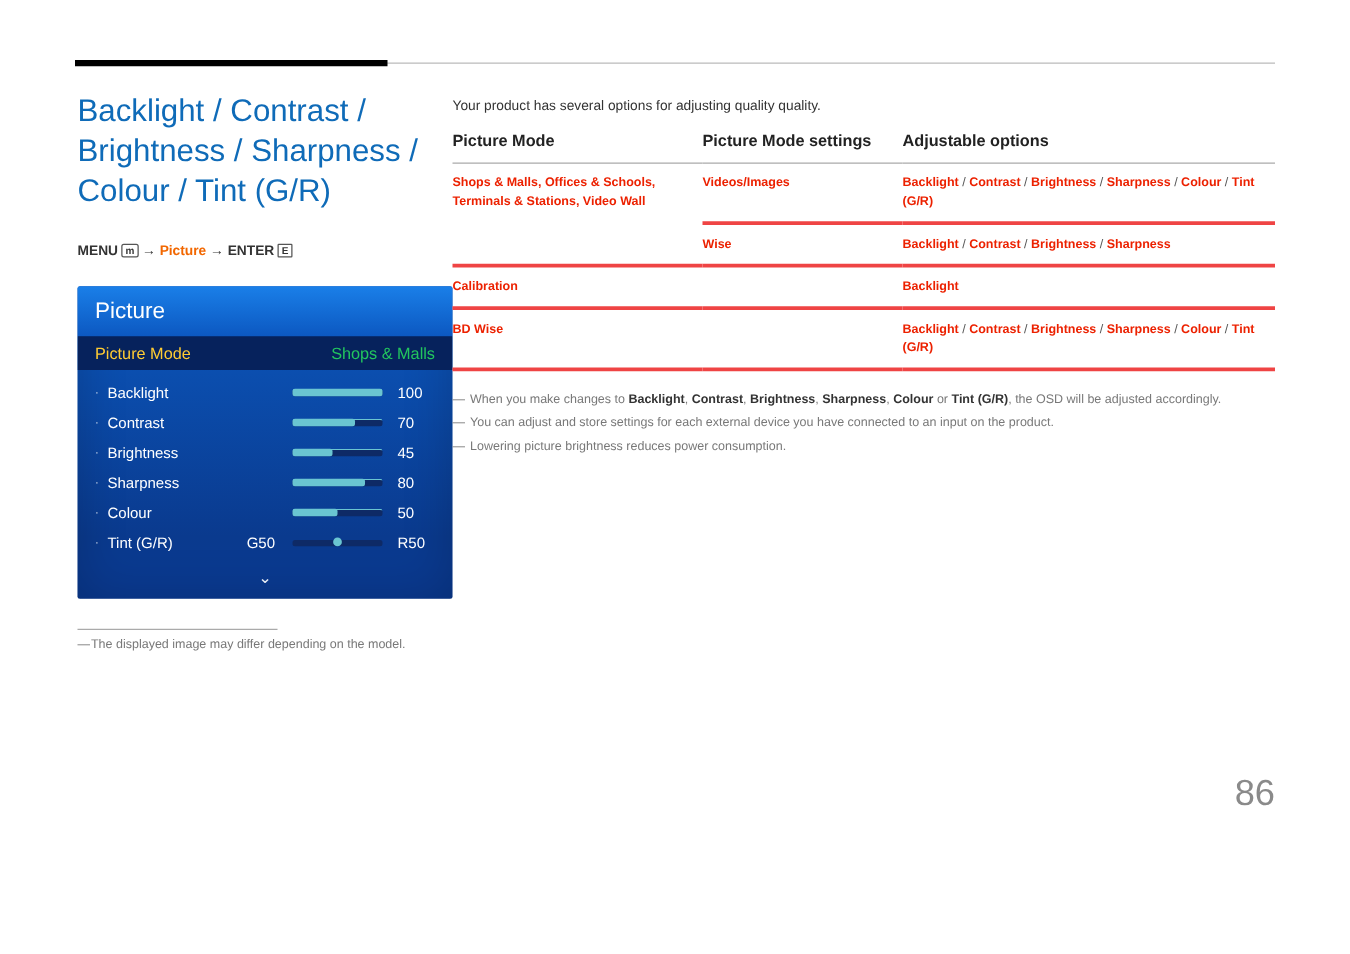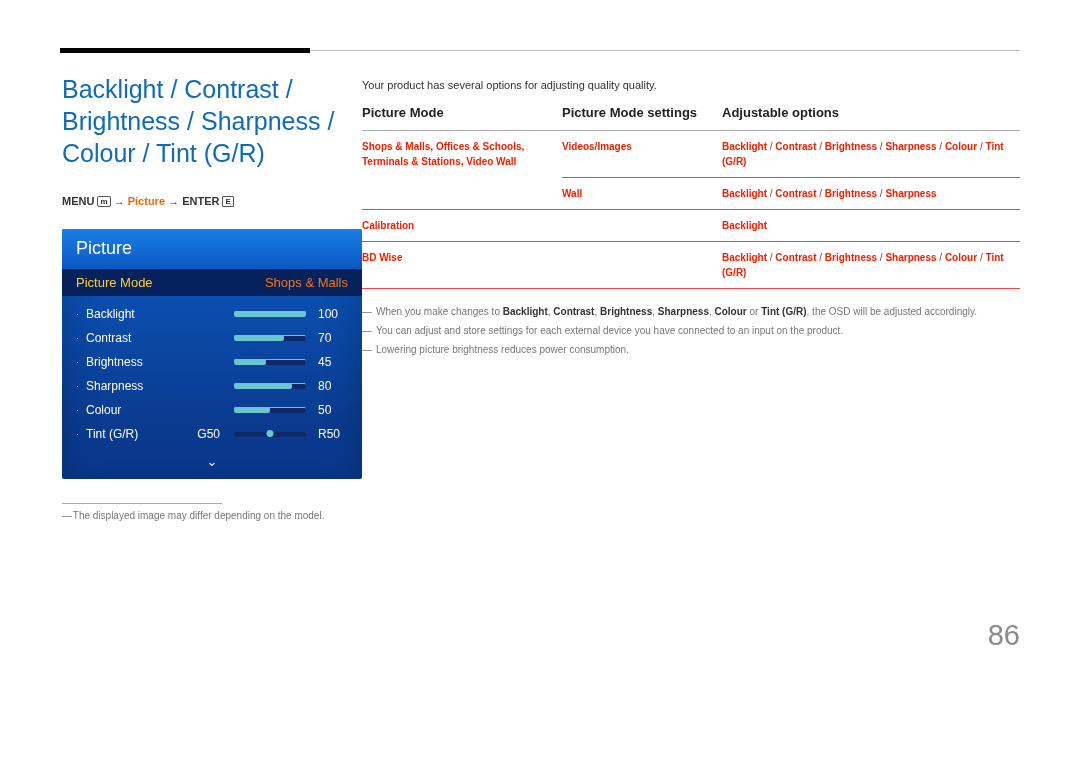--- a/index.html
+++ b/index.html
@@ -11,21 +11,21 @@
   .right{flex:1;font-size:11px}
   h1{font-size:25px;line-height:32px;font-weight:400;color:#0f6bb8;margin:0 0 26px}
   .path{font-size:11px;font-weight:700;color:#333}
   .path .picture{color:#f26700}
   .path .icon{display:inline-block;border:1px solid #555;font-size:8px;padding:0 2px;border-radius:2px;vertical-align:1px}
   .icon.enter{border-radius:1px}
   .osd{margin-top:22px;border-radius:2px;overflow:hidden;background:linear-gradient(180deg,#0b63d8 0%,#0b4fb0 25%,#0a3a8e 80%,#0a3a92 100%);color:#fff;font-size:13px;box-shadow:inset 0 0 40px rgba(0,0,0,.2)}
   .osd-title{background:linear-gradient(180deg,#1a7fe8,#0c58c1);padding:9px 14px 10px;font-size:18px;font-weight:300}
   .osd-mode{display:flex;justify-content:space-between;background:#06225c;padding:6px 14px}
   .osd-mode .lab{color:#ffcc33}
-  .osd-mode .val{color:#f97316}
+  .osd-mode .val{color:#22c55e}
   .osd-table{padding:6px 14px 8px}
   .osd-row{display:flex;align-items:center;padding:5px 0;font-size:12px}
   .osd-row .dot{width:10px;font-size:9px;opacity:.8}
   .osd-row .name{flex:1}
   .osd-row .bar{width:72px;height:5px;background:#0e2a66;border-radius:2px;position:relative;margin-right:12px;border-top:1px solid #6ac5d1}
   .osd-row .bar::after{content:"";position:absolute;left:0;top:-1px;height:6px;background:#6ac5d1;border-radius:2px}
   .osd-row .bar.p100::after{width:100%}
   .osd-row .bar.p70::after{width:70%}
   .osd-row .bar.p45::after{width:45%}
   .osd-row .bar.p80::after{width:80%}
@@ -34,21 +34,21 @@
   .osd-row.tint .g{margin-left:auto;margin-right:14px}
   .osd-row.tint .tbar{width:72px;height:5px;background:#0e2a66;border-radius:2px;position:relative;margin-right:12px}
   .osd-row.tint .tbar::after{content:"";position:absolute;left:50%;top:-2px;width:7px;height:7px;border-radius:50%;background:#6ac5d1;transform:translateX(-50%)}
   .osd-more{text-align:center;padding:0 0 10px;font-size:13px;opacity:.9}
   hr.s{border:none;border-top:1px solid #aaa;width:160px;margin:24px 0 6px}
   .footnote{font-size:10px;color:#787878}
   .footnote::before{content:"― ";letter-spacing:-1px}
   .intro{font-size:11px;color:#333;margin:6px 0 14px}
   .tbl{width:100%;border-collapse:collapse;font-size:10px}
   .tbl th{font-size:13px;font-weight:700;text-align:left;color:#222;padding:0 10px 10px 0;border-bottom:1px solid #aaa}
-  .tbl td{vertical-align:top;padding:8px 10px 8px 0;border-bottom:1px solid #ef4444;line-height:15px}
+  .tbl td{vertical-align:top;padding:8px 10px 8px 0;border-bottom:3px solid #ef4444;line-height:15px}
   .tbl td.mode{width:190px}
   .tbl td.settings{width:150px}
   .red{color:#ec2100;font-weight:700}
   .sep{color:#555}
   .notes{margin-top:16px}
   .note{font-size:10px;color:#787878;line-height:14px;margin-bottom:5px;position:relative;padding-left:14px}
   .note::before{content:"―";position:absolute;left:0;top:0}
   .note b{color:#333;font-weight:700}
   .pageno{position:absolute;right:60px;bottom:28px;font-size:29px;color:#8a8a8a;font-weight:300}
 </style>
@@ -132,21 +132,21 @@
           <th>Adjustable options</th>
         </tr>
           </thead>
         <tbody id="tbody">
             <tr>
               <td class="mode" rowspan="2"><span class="red">Shops &amp; Malls, Offices &amp; Schools, Terminals &amp; Stations, Video Wall</span></td>
               <td class="settings"><span class="red">Videos/Images</span></td>
               <td><span class="red">Backlight</span> <span class="sep">/</span> <span class="red">Contrast</span> <span class="sep">/</span> <span class="red">Brightness</span> <span class="sep">/</span> <span class="red">Sharpness</span> <span class="sep">/</span> <span class="red">Colour</span> <span class="sep">/</span> <span class="red">Tint (G/R)</span></td>
             </tr>
             <tr>
-              <td class="settings"><span class="red">Wall</span></td>
+              <td class="settings"><span class="red">Wise</span></td>
               <td><span class="red">Backlight</span> <span class="sep">/</span> <span class="red">Contrast</span> <span class="sep">/</span> <span class="red">Brightness</span> <span class="sep">/</span> <span class="red">Sharpness</span></td>
             </tr>
             <tr>
               <td class="mode"><span class="red">Calibration</span></td>
               <td class="settings"><span class="red"></span></td>
               <td><span class="red">Backlight</span></td>
             </tr>
             <tr>
               <td class="mode"><span class="red">BD Wise</span></td>
               <td class="settings"><span class="red"></span></td>

